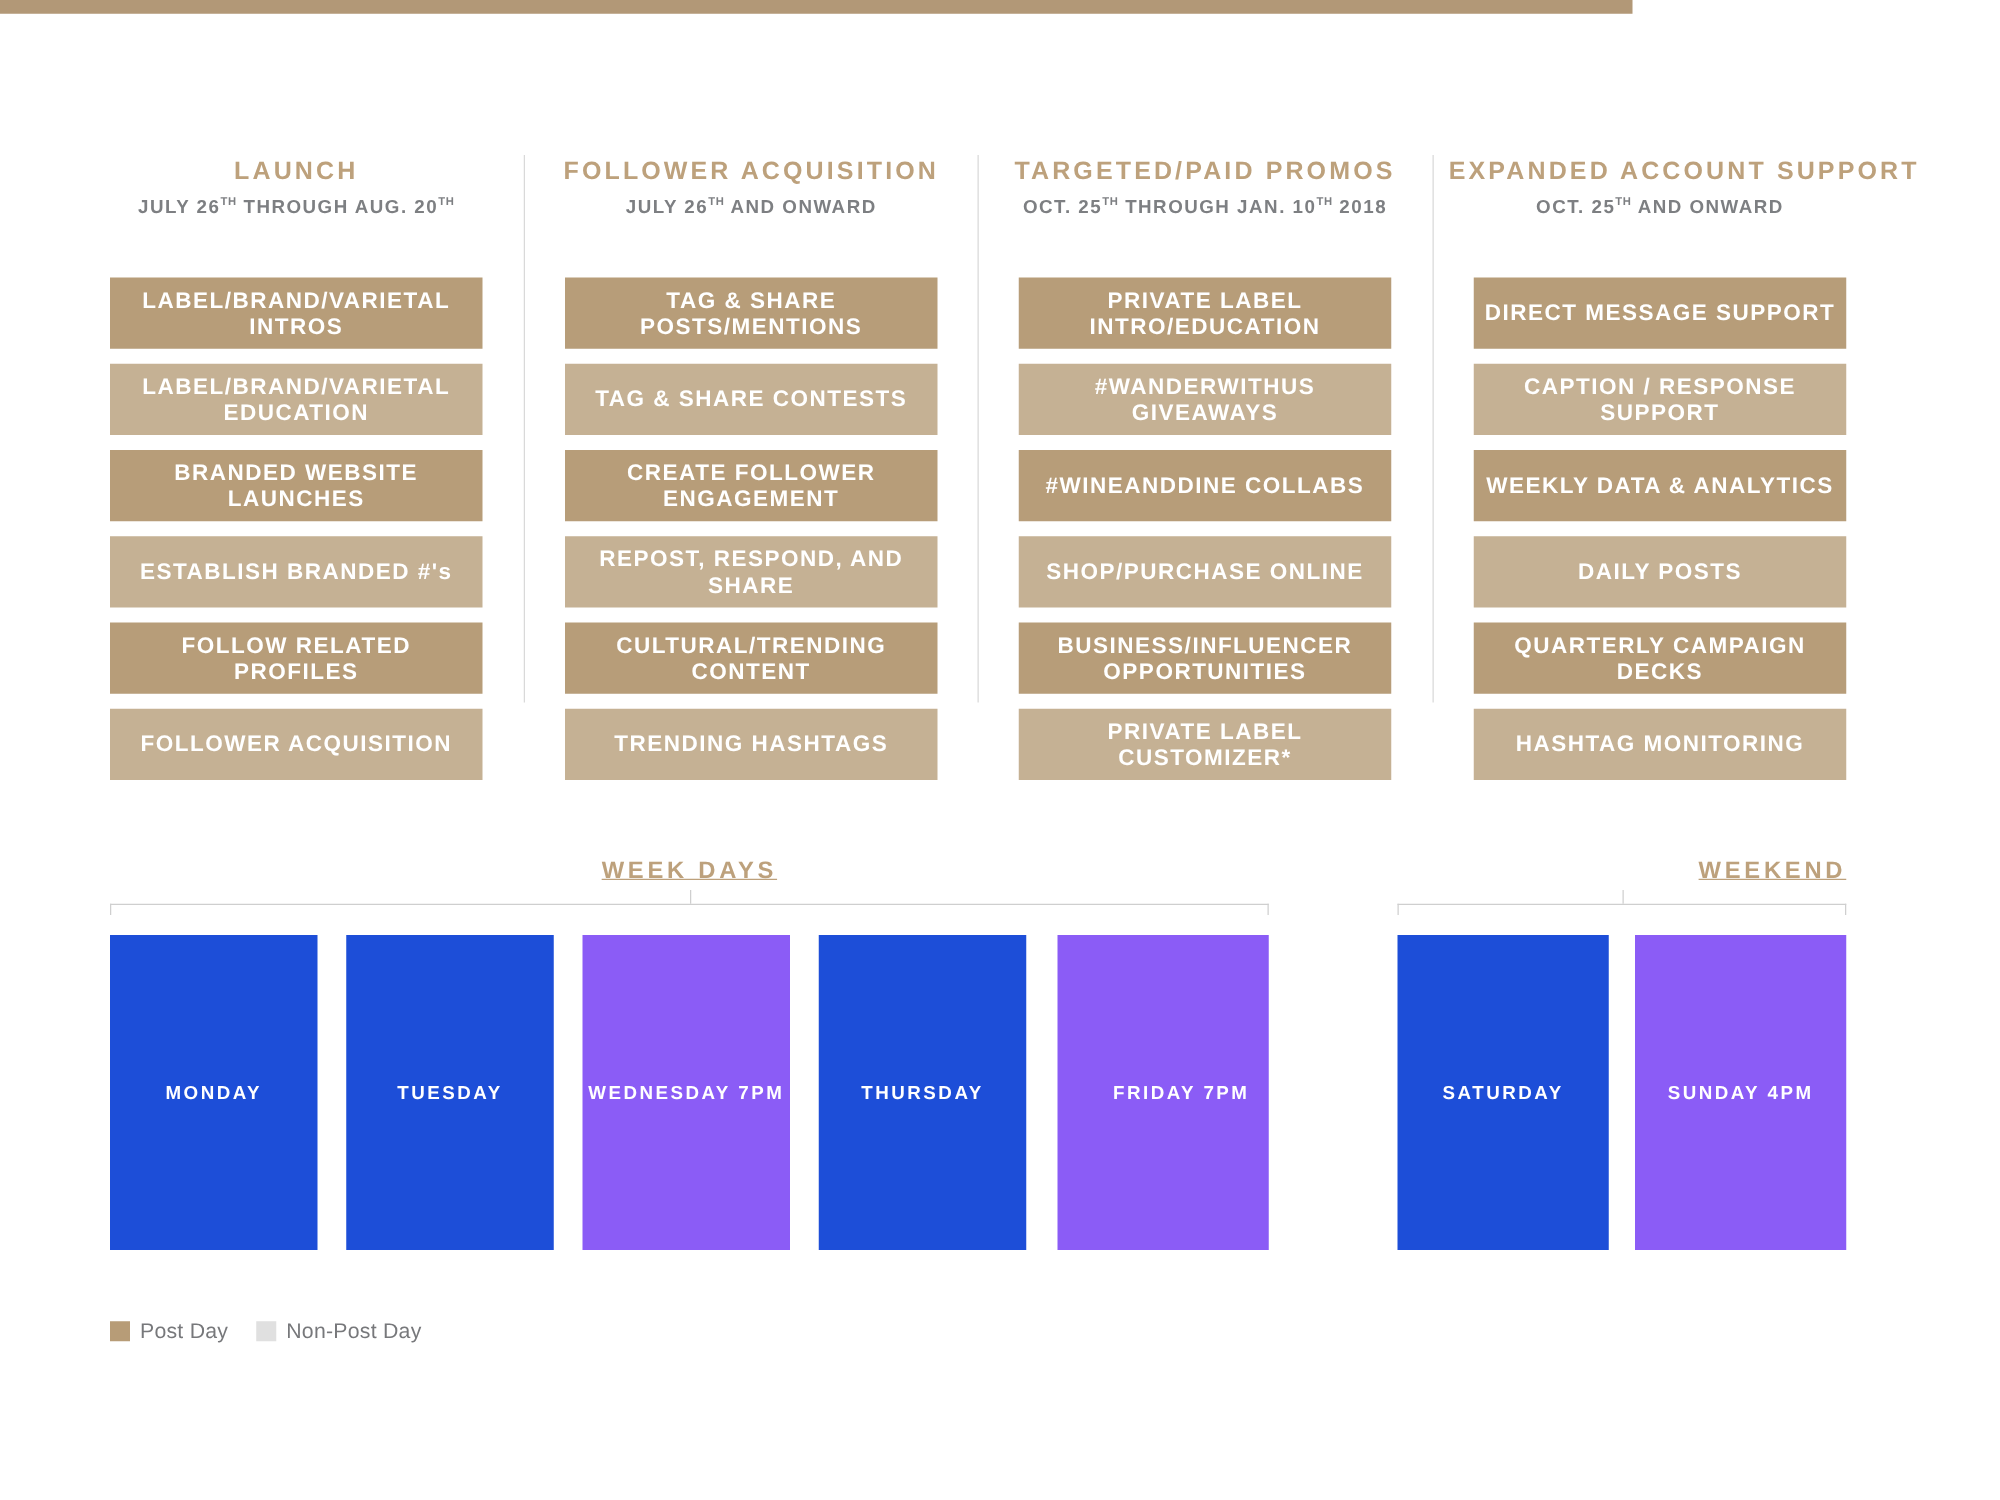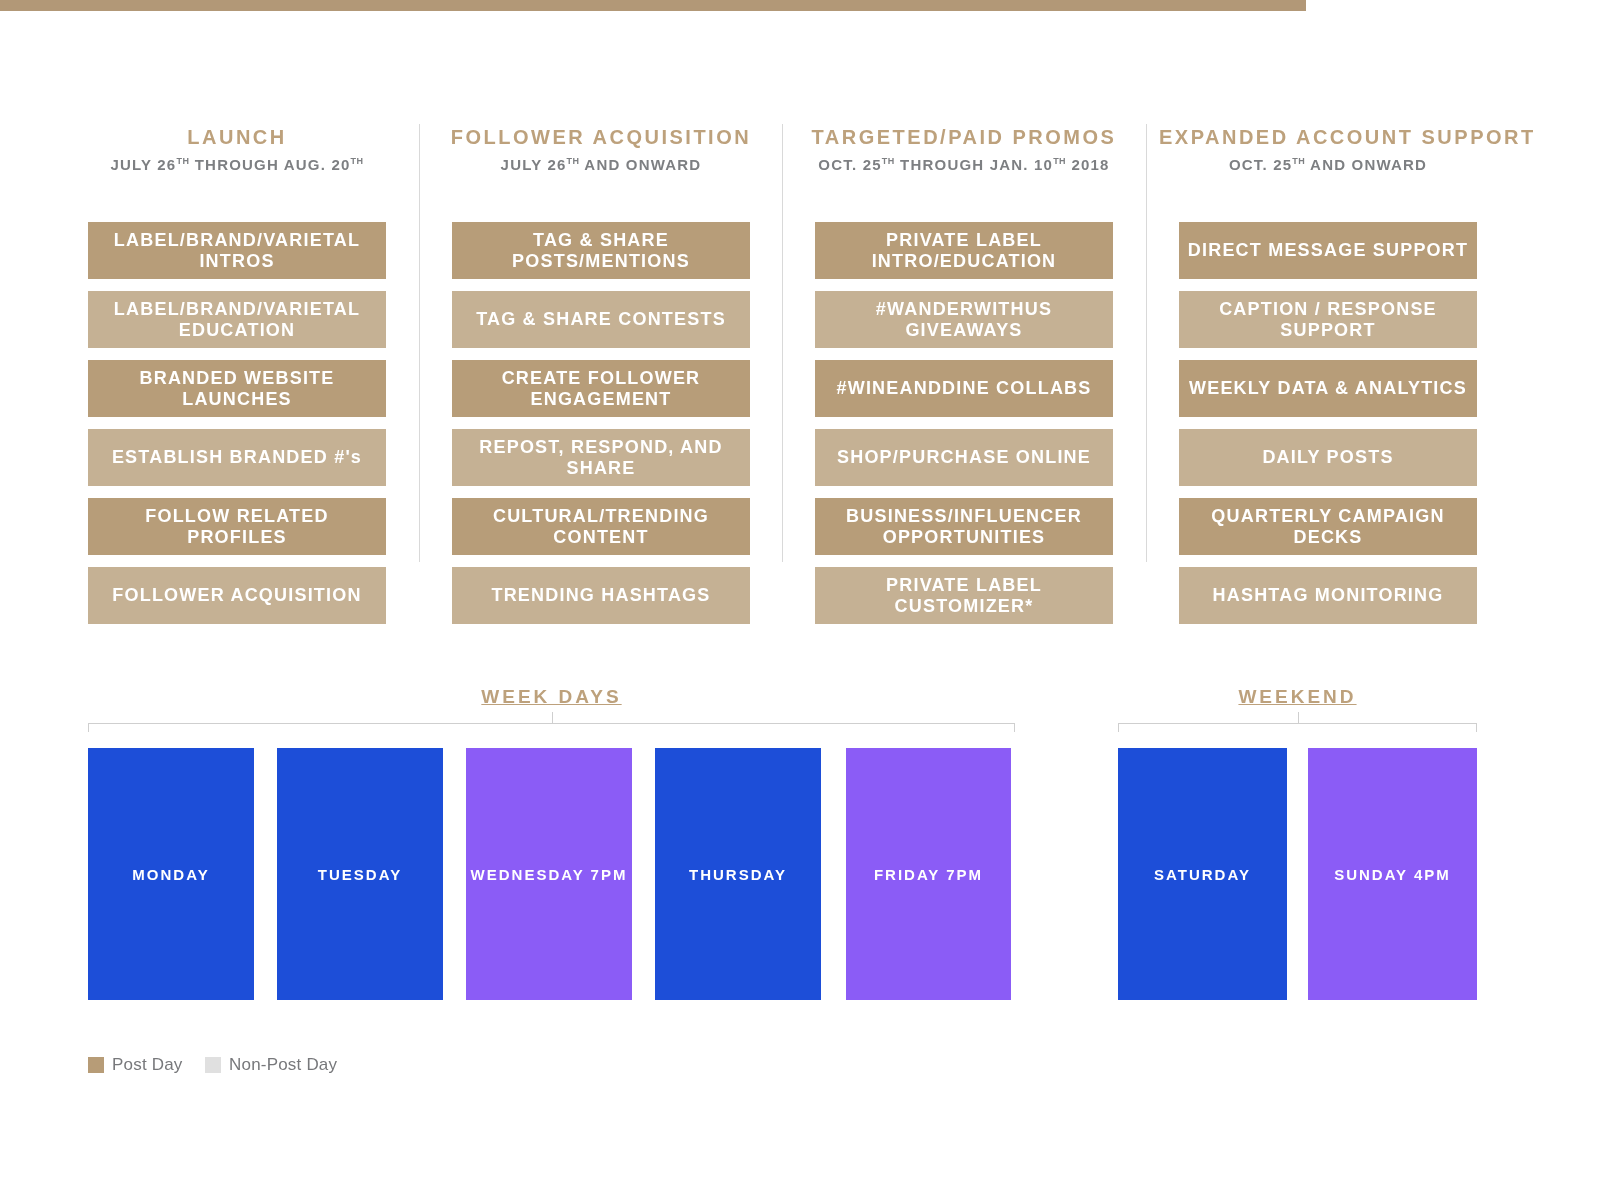--- a/index.html
+++ b/index.html
@@ -28,39 +28,39 @@
   .box:nth-child(even){background:#c5b194;}
 
   
   .vdiv{top:124px;width:1px;height:438px;background:#d9d9d9;}
   .vd1{left:419px;} .vd2{left:782px;} .vd3{left:1146px;}
 
   
   .sec-title{top:686px;text-align:center;font-size:19px;font-weight:bold;
              letter-spacing:3px;color:#bda17c;text-decoration:underline;}
   .st-weekdays{left:88px;width:927px;}
-  .st-weekend{left:1118px;width:359px;}
+  .st-weekend{left:1118px;width:359px;text-align:right;}
 
   
   .bracket{top:712px;height:21px;}
   .bk-weekdays{left:88px;width:927px;}
   .bk-weekend{left:1118px;width:359px;}
   .bk-line{position:absolute;left:0;right:0;top:11px;height:1px;background:#cfcfcf;}
   .bk-center{position:absolute;left:50%;top:0;width:1px;height:11px;background:#cfcfcf;}
   .bk-endL{position:absolute;left:0;top:11px;width:1px;height:9px;background:#cfcfcf;}
   .bk-endR{position:absolute;right:0;top:11px;width:1px;height:9px;background:#cfcfcf;}
 
   
   .day{top:748px;height:252px;display:flex;align-items:center;justify-content:center;
        color:#ffffff;font-size:15px;font-weight:bold;letter-spacing:2px;text-align:center;}
   .day.non-post{background:#1d4ed8;}
   .day.post{background:#8b5cf6;}
   .d-mon{left:88px;width:166px;} .d-tue{left:277px;width:166px;}
   .d-wed{left:466px;width:166px;} .d-thu{left:655px;width:166px;}
-  .d-fri{left:846px;width:165px;}
+  .d-fri{left:846px;width:140px;padding-left:29px;}
   .d-sat{left:1118px;width:169px;} .d-sun{left:1308px;width:169px;}
 
   
   .legend-swatch{top:1057px;width:16px;height:16px;}
   .ls-post{left:88px;background:#b79c77;}
   .ls-non{left:205px;background:#e0e0e0;}
   .legend-label{top:1055px;font-size:17px;color:#77787b;font-weight:normal;letter-spacing:.2px;}
   .ll-post{left:112px;} .ll-non{left:229px;}
 </style>
 </head>

